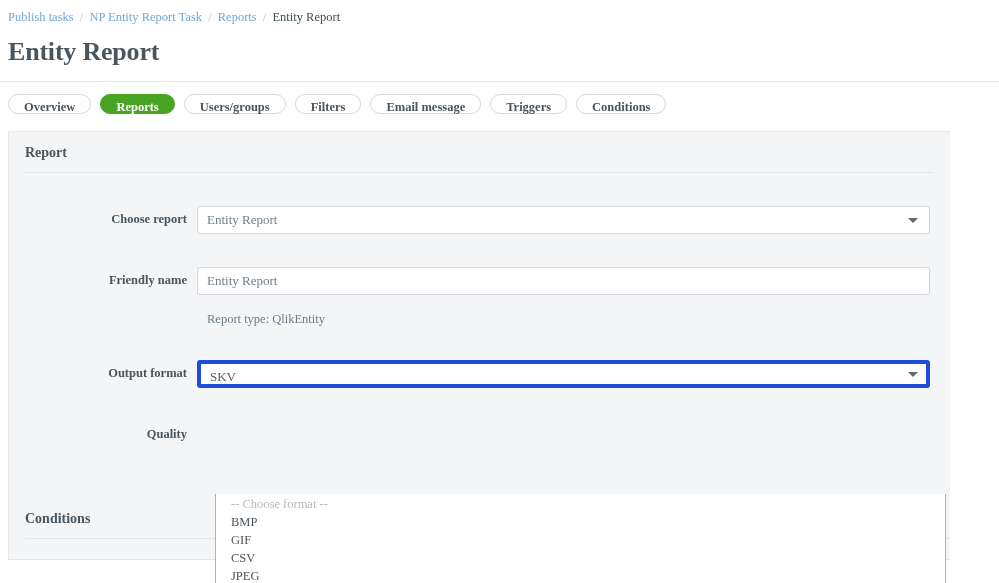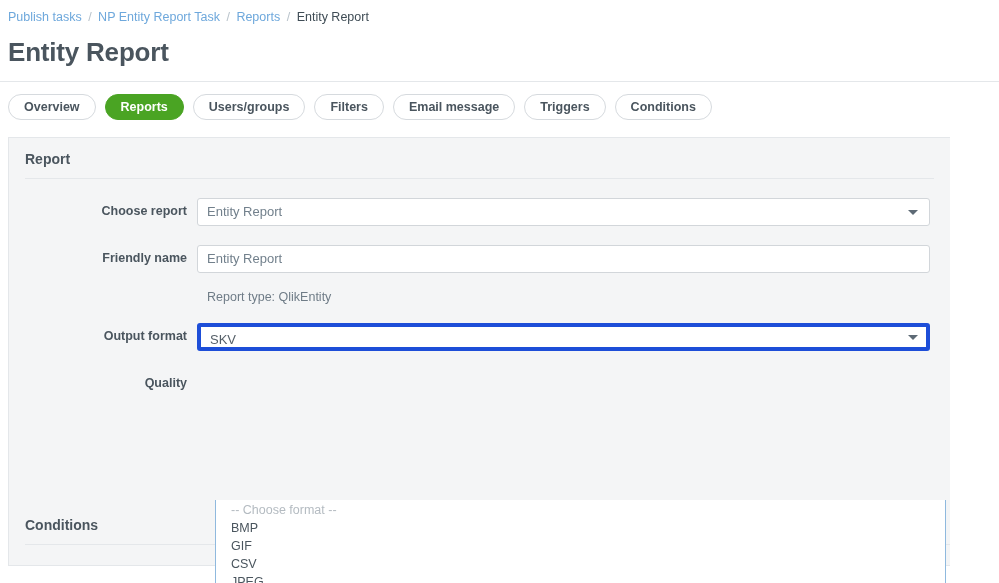--- a/index.html
+++ b/index.html
@@ -1,15 +1,15 @@
 <!DOCTYPE html>
 <html><head>
 <meta charset="utf-8">
 <style>
-  * { box-sizing: border-box; }
+  * { box-sizing: border-box; font-family: Liberation Serif, serif; }
   html, body {
     margin: 0; padding: 0;
     width: 999px; height: 583px;
     overflow: hidden;
     background: #ffffff;
     font-family: "Liberation Sans", sans-serif;
     -webkit-font-smoothing: antialiased;
   }
 
   
@@ -47,21 +47,21 @@
     padding: 12px 0 0 8px;
     align-items: center;
   }
   .tab {
     border: 1px solid #d6dade;
     border-radius: 14px;
     background: #ffffff;
     color: #4a555e;
     font-size: 12.5px;
     font-weight: bold;
-    height: 26px;
+    height: 20px;
     line-height: 24px;
     padding: 0 15px;
     white-space: nowrap;
     cursor: pointer;
   }
   .tab.active {
     background: #4aa423;
     border-color: #4aa423;
     color: #ffffff;
   }
@@ -84,21 +84,21 @@
   }
   .section-rule {
     margin: 11px 16px 0 16px;
     border-top: 1px solid #e4e7ea;
   }
 
   
   .row {
     display: flex;
     align-items: flex-start;
-    margin-top: 19px;
+    margin-top: 33px;
   }
   .row-label {
     width: 188px;
     text-align: right;
     font-size: 12.5px;
     font-weight: bold;
     color: #4a555e;
     padding-top: 6px;
     padding-right: 10px;
   }

